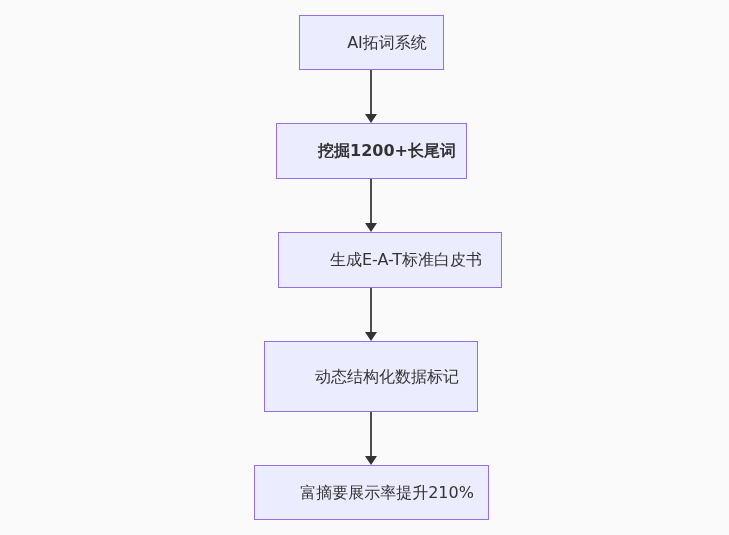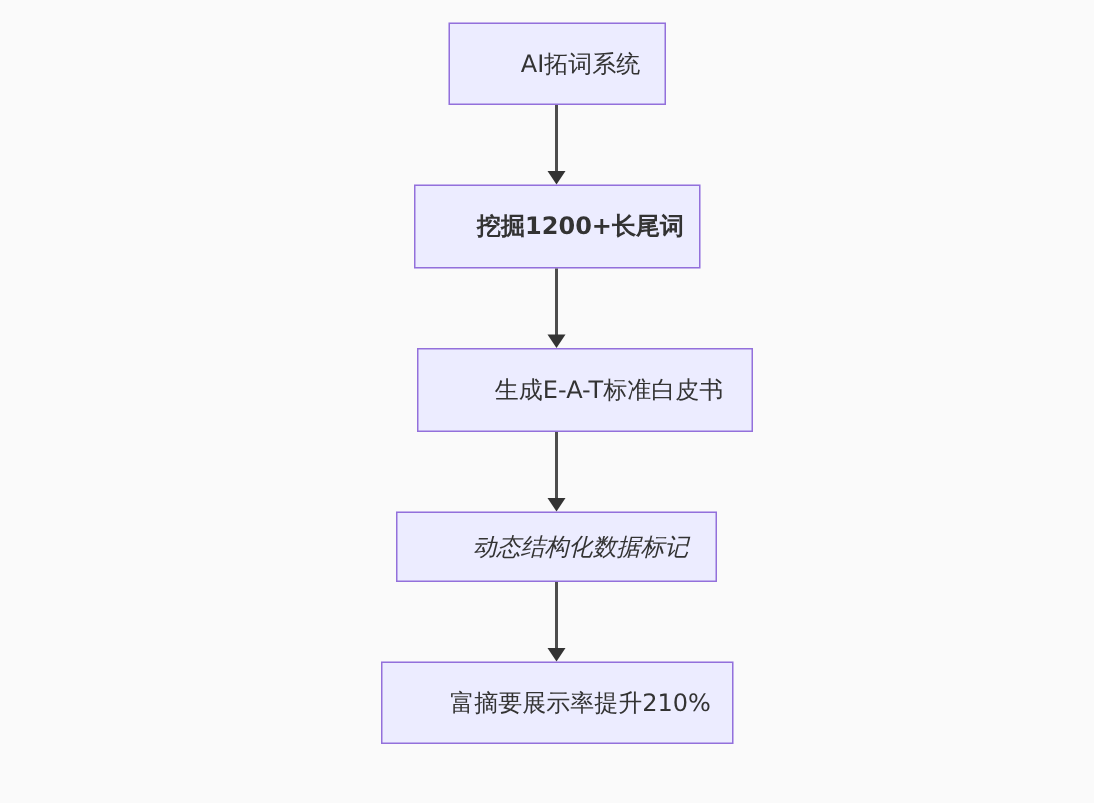--- a/index.html
+++ b/index.html
@@ -42,21 +42,21 @@
     color: var(--text);
     font-size: 16px;
     line-height: 1;
     white-space: nowrap;
     text-align: center;
     padding-left: 32px;
   }
   .node-1 { width: 145px; height: 55px; }
   .node-2 { width: 191px; height: 56px; font-weight: bold; }
   .node-3 { width: 224px; height: 56px; margin-left: 38px; }
-  .node-4 { width: 214px; height: 47px; font-style: italic; }
+  .node-4 { width: 214px; height: 71px; }
   .node-5 { width: 235px; height: 55px; text-align: right; }
   .edge {
     position: relative;
     width: 14px;
     height: 53px;
   }
   .edge .line {
     position: absolute;
     left: 50%;
     transform: translateX(-50%);

